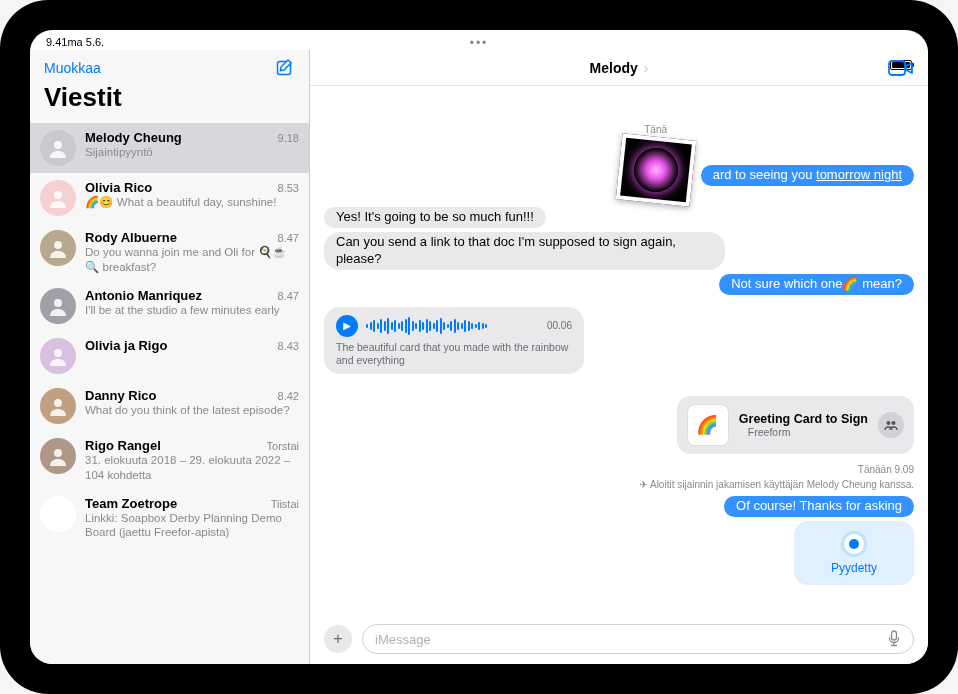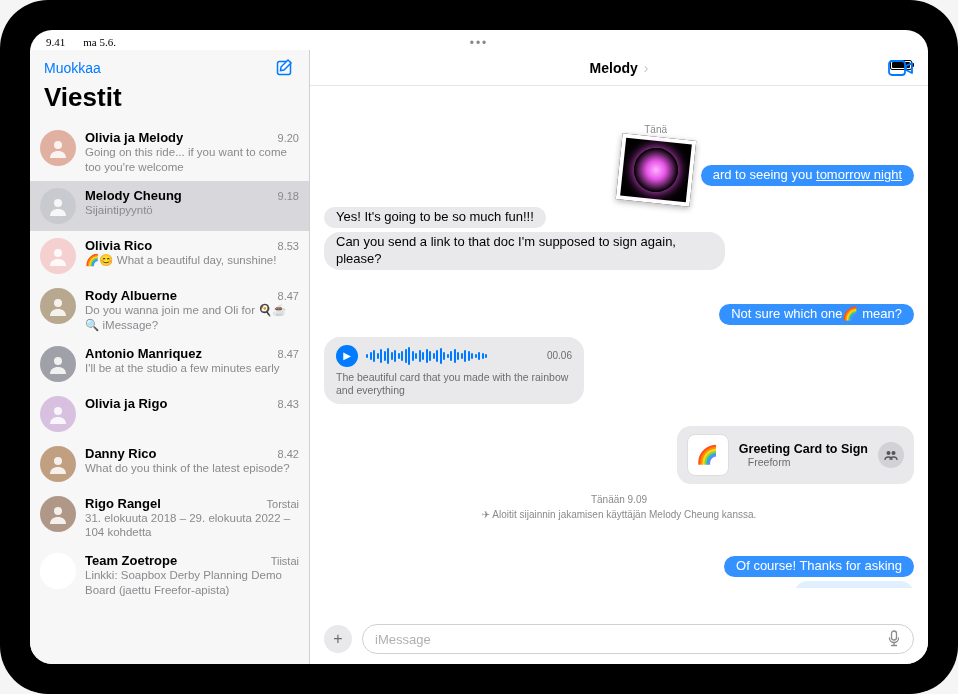--- a/index.html
+++ b/index.html
@@ -1,20 +1,20 @@
 <!DOCTYPE html>
 <html><head>
 <meta charset="utf-8">
 <style>
   * { box-sizing: border-box; margin: 0; padding: 0; }
   body { font-family: -apple-system, BlinkMacSystemFont, "Helvetica Neue", sans-serif; background: #f5f5f5; }
   .device-frame { width: 958px; height: 694px; background: #000; border-radius: 48px; padding: 30px; position: relative; margin: 0 auto; }
   .screen { width: 100%; height: 100%; background: #fff; border-radius: 22px; overflow: hidden; display: flex; flex-direction: column; position: relative; }
   .status-bar { height: 20px; display: flex; justify-content: space-between; align-items: center; padding: 4px 16px 0; font-size: 11px; font-weight: 500; }
-  .status-left { display: flex; gap: 18px; font-family: Liberation Serif, serif; }
+  .status-left { display: flex; gap: 0; }
   .status-right { display: flex; align-items: flex-start; gap: 4px; margin-top: 48px; }
   .multitask-dots { position: absolute; top: 6px; left: 50%; transform: translateX(-50%); color: #888; font-size: 12px; letter-spacing: 2px; }
   .app-body { flex: 1; display: flex; overflow: hidden; }
   .sidebar { width: 280px; border-right: 1px solid #d0d0d0; display: flex; flex-direction: column; background: #f7f7f8; }
   .sidebar-header { padding: 8px 14px 4px; }
   .sidebar-top { display: flex; justify-content: space-between; align-items: center; }
   .edit-link { color: #007aff; font-size: 14px; }
   .compose-icon { color: #007aff; }
   .sidebar-title { font-size: 26px; font-weight: 700; padding: 4px 0 6px; }
   .convo-list { flex: 1; overflow-y: auto; }
@@ -27,40 +27,40 @@
   .convo-time { font-size: 11px; color: #8a8a8e; flex-shrink: 0; margin-left: 6px; }
   .convo-preview { font-size: 11.5px; color: #8a8a8e; line-height: 1.3; max-height: 2.5em; overflow: hidden; }
   .chat-pane { flex: 1; display: flex; flex-direction: column; background: #fff; gap: 30px; }
   .chat-header { height: 36px; display: flex; align-items: center; justify-content: center; position: relative; border-bottom: 0.5px solid #e5e5e5; }
   .chat-title { font-size: 14px; font-weight: 600; }
   .chat-title .chevron { color: #c7c7cc; font-weight: 400; margin-left: 2px; }
   .facetime-btn { position: absolute; right: 14px; color: #007aff; }
   .messages-scroll { flex: 1; overflow-y: auto; padding: 6px 14px 4px; display:flex; flex-direction:column; gap:4px; }
   .day-label { text-align: center; font-size: 10px; color: #8a8a8e; margin: 2px 0; }
   .bubble-row { display: flex; }
-  .bubble-row.out { justify-content: flex-end; margin-top: 30px; }
+  .bubble-row.out { justify-content: flex-end; }
   .bubble-row.in { justify-content: flex-start; }
   .bubble { max-width: 68%; padding: 2px 12px; border-radius: 16px; font-size: 13px; line-height: 1.3; }
   .bubble.out { background: #3392ff; color: #fff; }
   .bubble.in { background: #e9e9eb; color: #000; }
   .bubble .underline { text-decoration: underline; }
   .voice-bubble { background: #e9e9eb; border-radius: 16px; padding: 8px 12px 6px; max-width: 260px; }
   .voice-top { display:flex; align-items:center; gap:8px; }
   .play-circle { width:22px; height:22px; border-radius:50%; background:#007aff; display:flex; align-items:center; justify-content:center; color:#fff; font-size:10px; }
   .waveform { flex:1; height:20px; display:flex; align-items:center; gap:1.5px; }
   .waveform span { width:2px; background:#007aff; border-radius:1px; }
   .voice-dur { font-size:10px; color:#6c6c70; }
   .voice-caption { font-size:10.5px; color:#6c6c70; margin-top:4px; line-height:1.3; }
   .attachment-card { display:flex; align-items:center; background:#e9e9eb; border-radius:14px; padding:8px 10px; gap:10px; max-width:300px; }
   .att-thumb { width:42px; height:42px; border-radius:8px; background:#fff; display:flex; align-items:center; justify-content:center; font-size:18px; border:1px solid #ddd; }
   .att-text { flex:1; }
   .att-title { font-size:12.5px; font-weight:600; }
   .att-sub { font-size:10.5px; color:#6c6c70;padding-left:9px; }
   .att-side { width:26px; height:26px; border-radius:50%; background:#d1d1d6; display:flex; align-items:center; justify-content:center; color:#555; font-size:12px; }
-  .system-line { text-align:center; font-size:10px; color:#8a8a8e; margin:6px 0 2px; }
+  .system-line { text-align:right; font-size:10px; color:#8a8a8e; margin:6px 0 2px; }
   .location-card { align-self:flex-end; background:#e0f0ff; border-radius:14px; padding:10px 14px; display:flex; flex-direction:column; align-items:center; gap:4px; width:120px; }
   .loc-dot { width:26px; height:26px; border-radius:50%; background:#fff; display:flex; align-items:center; justify-content:center; border:3px solid #bfe0ff; position:relative; }
   .loc-dot::after { content:""; width:10px; height:10px; border-radius:50%; background:#007aff; }
   .loc-label { font-size:12px; color:#007aff; font-weight:500; }
   .input-bar { display:flex; align-items:center; gap:10px; padding:6px 14px 10px; }
   .plus-btn { width:28px; height:28px; border-radius:50%; background:#e9e9eb; display:flex; align-items:center; justify-content:center; color:#6c6c70; font-size:16px; }
   .input-field { flex:1; height:30px; border:1px solid #d0d0d0; border-radius:15px; padding:0 12px; display:flex; align-items:center; justify-content:space-between; }
   .input-placeholder { color:#b0b0b4; font-size:13px; }
   .mic-icon { color:#8a8a8e; }
   .firework-img { width:74px; height:66px; background:#000; border:4px solid #fff; box-shadow:0 2px 6px rgba(0,0,0,0.3); transform:rotate(6deg); position:relative; display:flex; align-items:center; justify-content:center; }
@@ -105,35 +105,20 @@
             <span class="compose-icon">
               <svg width="20" height="20" viewBox="0 0 20 20">
                   <rect x="2.5" y="3.5" width="13" height="13" rx="2" fill="none" stroke="#007aff" stroke-width="1.5"></rect>
                   <path d="M13 2l3 3-7 7-3.5.5.5-3.5z" fill="#fff" stroke="#007aff" stroke-width="1.5"></path>
                 </svg>
             </span>
           </div>
           <div class="sidebar-title">Viestit</div>
         </div>
         <div class="convo-list" id="convo-list">
-            <div class="convo-item">
-              <div class="avatar" style="background:#e0b0a0">
-                <svg width="24" height="24" viewBox="0 0 24 24">
-                  <circle cx="12" cy="9" r="4" fill="#fff" opacity="0.85"></circle>
-                  <path d="M4 22c0-4.5 3.5-7 8-7s8 2.5 8 7" fill="#fff" opacity="0.85"></path>
-                </svg>
-              </div>
-              <div class="convo-body">
-                <div class="convo-row1">
-                  <span class="convo-name">Olivia ja Melody</span>
-                  <span class="convo-time">9.20</span>
-                </div>
-                <div class="convo-preview">Going on this ride... if you want to come too you're welcome</div>
-              </div>
-            </div>
             <div class="convo-item selected">
               <div class="avatar" style="background:#c9c9d0">
                 <svg width="24" height="24" viewBox="0 0 24 24">
                   <circle cx="12" cy="9" r="4" fill="#fff" opacity="0.85"></circle>
                   <path d="M4 22c0-4.5 3.5-7 8-7s8 2.5 8 7" fill="#fff" opacity="0.85"></path>
                 </svg>
               </div>
               <div class="convo-body">
                 <div class="convo-row1">
                   <span class="convo-name">Melody Cheung</span>
@@ -162,21 +147,21 @@
                 <svg width="24" height="24" viewBox="0 0 24 24">
                   <circle cx="12" cy="9" r="4" fill="#fff" opacity="0.85"></circle>
                   <path d="M4 22c0-4.5 3.5-7 8-7s8 2.5 8 7" fill="#fff" opacity="0.85"></path>
                 </svg>
               </div>
               <div class="convo-body">
                 <div class="convo-row1">
                   <span class="convo-name">Rody Albuerne</span>
                   <span class="convo-time">8.47</span>
                 </div>
-                <div class="convo-preview">Do you wanna join me and Oli for 🍳☕🔍 iMessage?</div>
+                <div class="convo-preview">Do you wanna join me and Oli for 🍳☕🔍 breakfast?</div>
               </div>
             </div>
             <div class="convo-item">
               <div class="avatar" style="background:#a0a0a8">
                 <svg width="24" height="24" viewBox="0 0 24 24">
                   <circle cx="12" cy="9" r="4" fill="#fff" opacity="0.85"></circle>
                   <path d="M4 22c0-4.5 3.5-7 8-7s8 2.5 8 7" fill="#fff" opacity="0.85"></path>
                 </svg>
               </div>
               <div class="convo-body">

